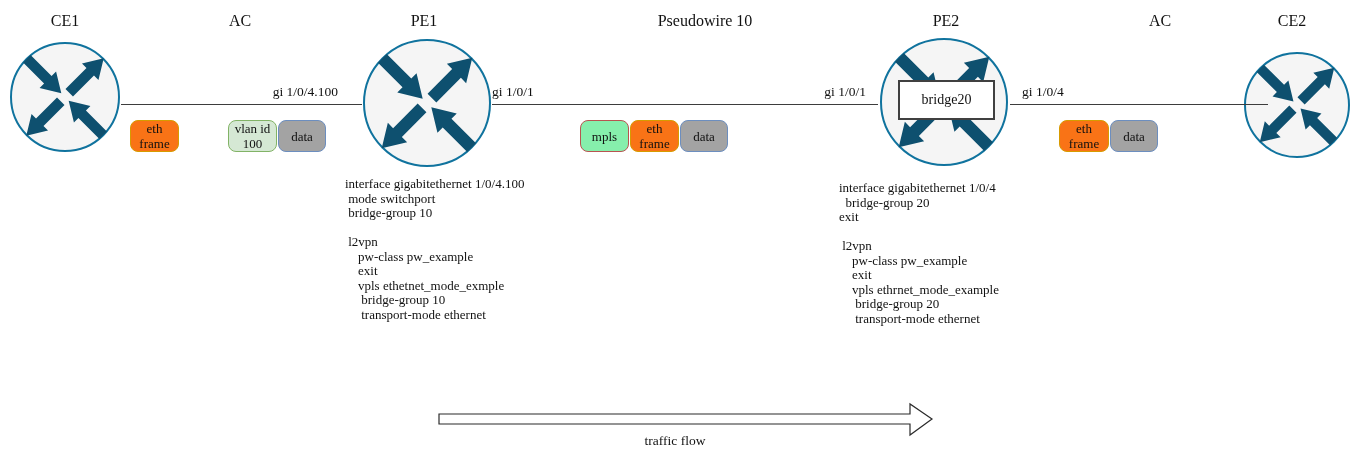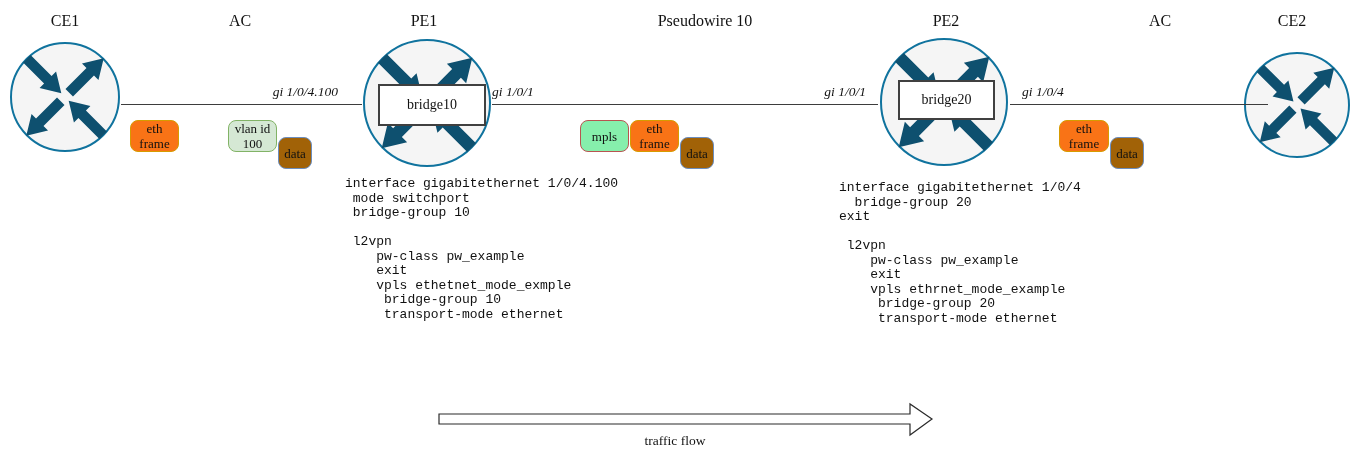--- a/index.html
+++ b/index.html
@@ -6,31 +6,31 @@
   #canvas{
     position:relative;width:1362px;height:461px;background:#ffffff;
     font-family:"Liberation Serif","DejaVu Serif",serif;color:#111;overflow:hidden;
   }
   .toplabel{position:absolute;top:12px;transform:translateX(-50%);font-size:16px;white-space:nowrap;}
   .router{position:absolute;border-radius:50%;background:#F5F5F5;border:2px solid #10739E;box-sizing:border-box;z-index:2;}
   .router svg{width:100%;height:100%;display:block;}
   .link{position:absolute;height:0;border-top:1.5px solid #3d3d3d;z-index:2;}
   .bridge{position:absolute;background:#fff;border:2px solid #404040;box-sizing:border-box;
     display:flex;align-items:center;justify-content:center;font-size:14px;z-index:3;}
-  .giLabel{position:absolute;top:84px;font-size:13.5px;white-space:nowrap;z-index:4;font-style:italic;}
+  .giLabel{position:absolute;top:84px;font-size:13.5px;white-space:nowrap;z-index:4;}
   .giLabel.r{transform:translateX(-100%);}
   .frame-group{position:absolute;top:120px;display:flex;gap:1px;z-index:4;}
   .fb{border-radius:8px;border:1px solid;box-sizing:border-box;height:32px;padding:0 2px;
     display:flex;align-items:center;justify-content:center;text-align:center;
     font-size:13px;line-height:15px;}
   .fb.orange{background:#f97316;border-color:#D79B00;width:49px;}
   .fb.green{background:#D5E8D4;border-color:#82B366;width:49px;margin-left:48px;}
-  .fb.blue{background:#a16207;border-color:#6C8EBF;width:34px;margin-top:17px;}
+  .fb.blue{background:#a3a3a3;border-color:#6C8EBF;width:48px;}
   .fb.red{background:#86efac;border-color:#B85450;width:49px;}
-  .config{position:absolute;margin:0;font-family:Liberation Mono, monospace;font-size:13px;line-height:14.5px;white-space:pre;z-index:4;}
+  .config{position:absolute;margin:0;font-family:Liberation Serif, serif;font-size:13px;line-height:14.5px;white-space:pre;z-index:4;}
   .flowlabel{position:absolute;top:433px;transform:translateX(-50%);font-size:13.5px;margin-left:24px;}
   .flowarrow{position:absolute;left:435px;top:398px;z-index:1;}
 </style>
 </head>
 <body>
 
 <div id="canvas">
 
   <svg width="0" height="0" style="position:absolute">
     <defs>
@@ -76,23 +76,20 @@
       <use href="#arr" transform="translate(54,46) rotate(-45)"></use>
       <use href="#arr" transform="translate(46,54) rotate(135)"></use>
       <use href="#arr" transform="translate(86,86) rotate(-135)"></use>
     </svg>
   </div>
 
   <div class="link" style="left:121px;top:104px;width:241px"></div>
   <div class="link" style="left:492px;top:104px;width:386px"></div>
   <div class="link" style="left:1010px;top:104px;width:258px"></div>
 
-  <div class="bridge" style="left:378px;top:84px;width:108px;height:42px">
-    <span>bridge10</span>
-  </div>
   <div class="bridge" style="left:898px;top:80px;width:97px;height:40px">
     <span>bridge20</span>
   </div>
 
   <span class="giLabel r" style="left:338px">gi 1/0/4.100</span>
   <span class="giLabel" style="left:492px">gi 1/0/1</span>
   <span class="giLabel r" style="left:866px">gi 1/0/1</span>
   <span class="giLabel" style="left:1022px">gi 1/0/4</span>
 
   <div class="frame-group" style="left:130px">

